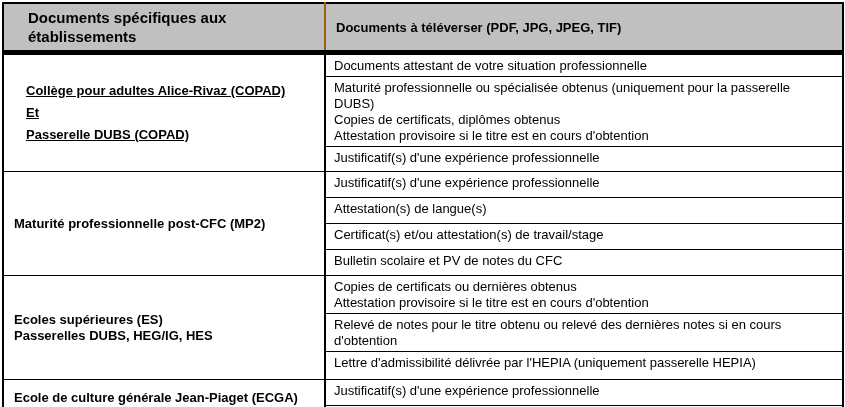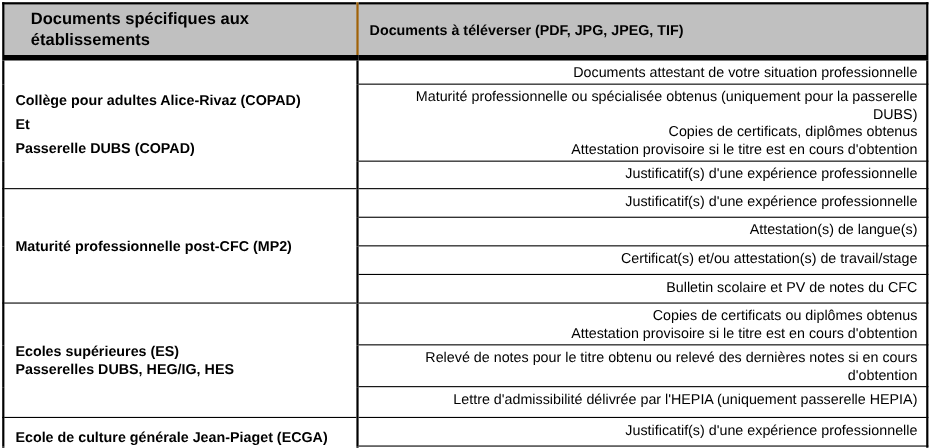--- a/index.html
+++ b/index.html
@@ -38,30 +38,30 @@
 
   
   td.est-cell {
     vertical-align: middle;
     font-weight: bold;
     font-size: 13px;
     padding: 4px 10px;
     box-sizing: border-box;
   }
   .ln { line-height: 16px; }
-  .ln.sp { margin: 6px 0; }
+  .ln.sp { margin: 6px 12px; text-decoration: underline; }
 
   
   td.doc-cell {
     vertical-align: top;
     font-size: 13px;
     padding: 3px 8px 2px 8px;
     box-sizing: border-box;
   }
-  .doc-line { line-height: 16px; text-align: right; }
+  .doc-line { line-height: 16px; }
 
   
   tr.h23 td.doc-cell { height: 23px; }
   tr.h25 td.doc-cell { height: 25px; }
   tr.h26 td.doc-cell { height: 26px; }
   tr.h64 td.doc-cell { height: 64px; margin-top: 36px; }
   tr.h32 td.doc-cell { height: 32px; }
   tr.h34 td.doc-cell { height: 34px; margin-top: 44px; }
   tr.h28 td.doc-cell { height: 28px; }
   tr.h12 td.doc-cell { height: 12px; }
@@ -129,21 +129,21 @@
           <div class="doc-line">Bulletin scolaire et PV de notes du CFC</div>
         </td>
       </tr>
 
       <tr class="h32">
         <td class="est-cell" rowspan="3">
           <div class="ln">Ecoles supérieures (ES)</div>
           <div class="ln">Passerelles DUBS, HEG/IG, HES</div>
         </td>
         <td class="doc-cell">
-          <div class="doc-line">Copies de certificats ou diplômes obtenus</div>
+          <div class="doc-line">Copies de certificats ou dernières obtenus</div>
           <div class="doc-line">Attestation provisoire si le titre est en cours d'obtention</div>
         </td>
       </tr>
       <tr class="h34">
         <td class="doc-cell">
           <div class="doc-line">Relevé de notes pour le titre obtenu ou relevé des dernières notes si en cours d'obtention</div>
         </td>
       </tr>
       <tr class="h28">
         <td class="doc-cell">

